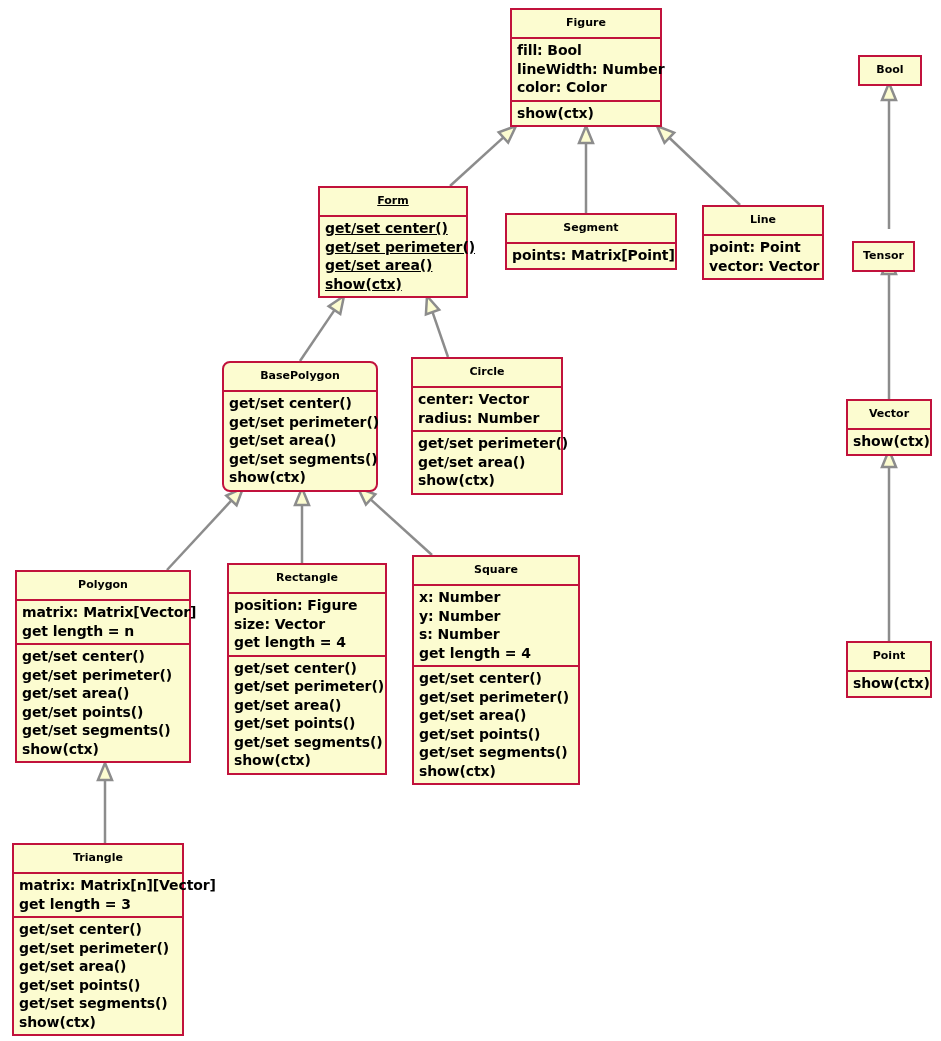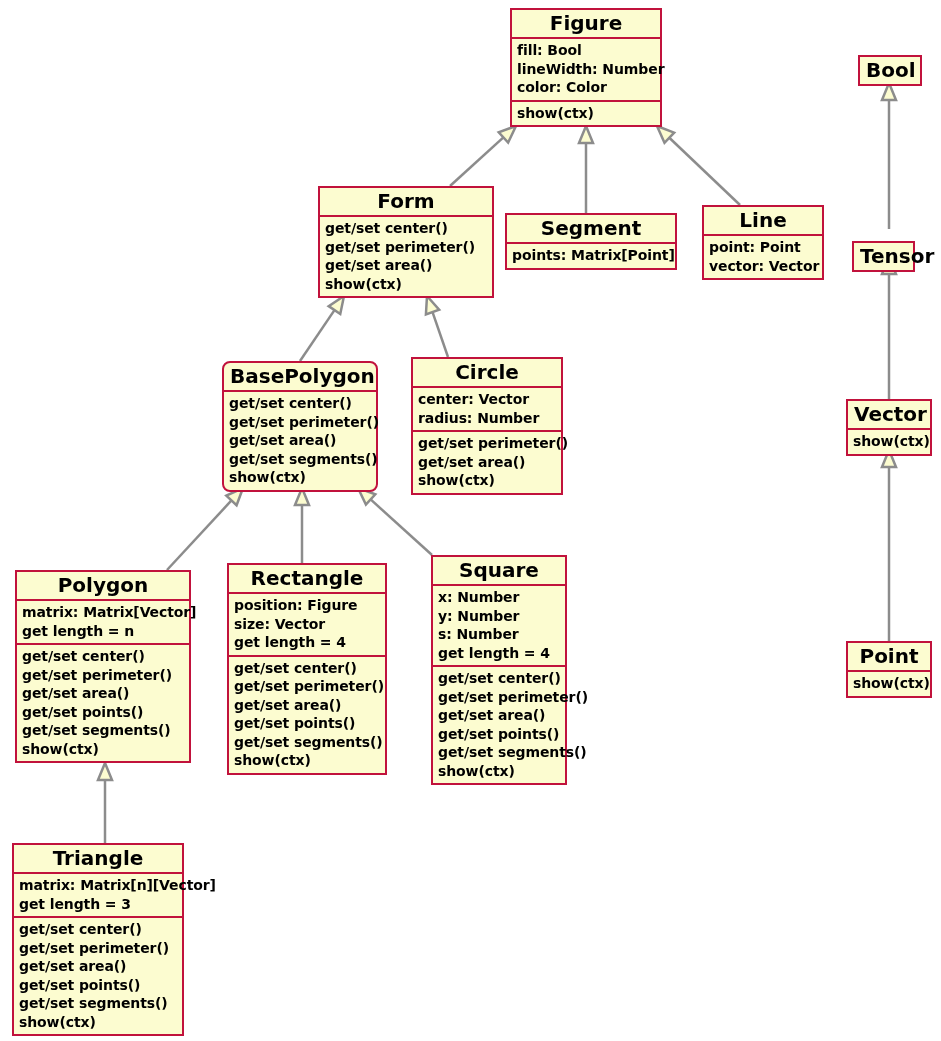--- a/index.html
+++ b/index.html
@@ -27,21 +27,21 @@
     position: absolute;
     box-sizing: border-box;
     background: #fcfcd0;
     border: 2px solid #c1123c;
     z-index: 2;
   }
   .uml-title {
     box-sizing: border-box;
     text-align: center;
     font-weight: bold;
-    font-size: 20px;
+    font-size: 11px;
     line-height: 22px;
     color: #000000;
     padding: 2px 6px 3px 6px;
     white-space: nowrap;
   }
   .uml-compartment {
     box-sizing: border-box;
     border-top: 2px solid #c1123c;
     padding: 2px 5px 3px 5px;
   }
@@ -113,21 +113,21 @@
         <div class="uml-title">Figure</div>
         <div class="uml-compartment">
           <div class="uml-row">fill: Bool</div>
           <div class="uml-row">lineWidth: Number</div>
           <div class="uml-row">color: Color</div>
         </div>
         <div class="uml-compartment">
           <div class="uml-row">show(ctx)</div>
         </div>
       </div>
-      <div class="uml-class" style="left: 318px; top: 186px; width: 176px;">
+      <div class="uml-class" style="left: 318px; top: 186px; width: 150px; text-decoration: underline;">
         <div class="uml-title">Form</div>
         <div class="uml-compartment">
           <div class="uml-row">get/set center()</div>
           <div class="uml-row">get/set perimeter()</div>
           <div class="uml-row">get/set area()</div>
           <div class="uml-row">show(ctx)</div>
         </div>
       </div>
       <div class="uml-class" style="left: 505px; top: 213px; width: 172px;">
         <div class="uml-title">Segment</div>
@@ -188,21 +188,21 @@
         </div>
         <div class="uml-compartment">
           <div class="uml-row">get/set center()</div>
           <div class="uml-row">get/set perimeter()</div>
           <div class="uml-row">get/set area()</div>
           <div class="uml-row">get/set points()</div>
           <div class="uml-row">get/set segments()</div>
           <div class="uml-row">show(ctx)</div>
         </div>
       </div>
-      <div class="uml-class" style="left: 431px; top: 555px; width: 136px;">
+      <div class="uml-class" style="left: 412px; top: 555px; width: 168px;">
         <div class="uml-title">Square</div>
         <div class="uml-compartment">
           <div class="uml-row">x: Number</div>
           <div class="uml-row">y: Number</div>
           <div class="uml-row">s: Number</div>
           <div class="uml-row">get length = 4</div>
         </div>
         <div class="uml-compartment">
           <div class="uml-row">get/set center()</div>
           <div class="uml-row">get/set perimeter()</div>

